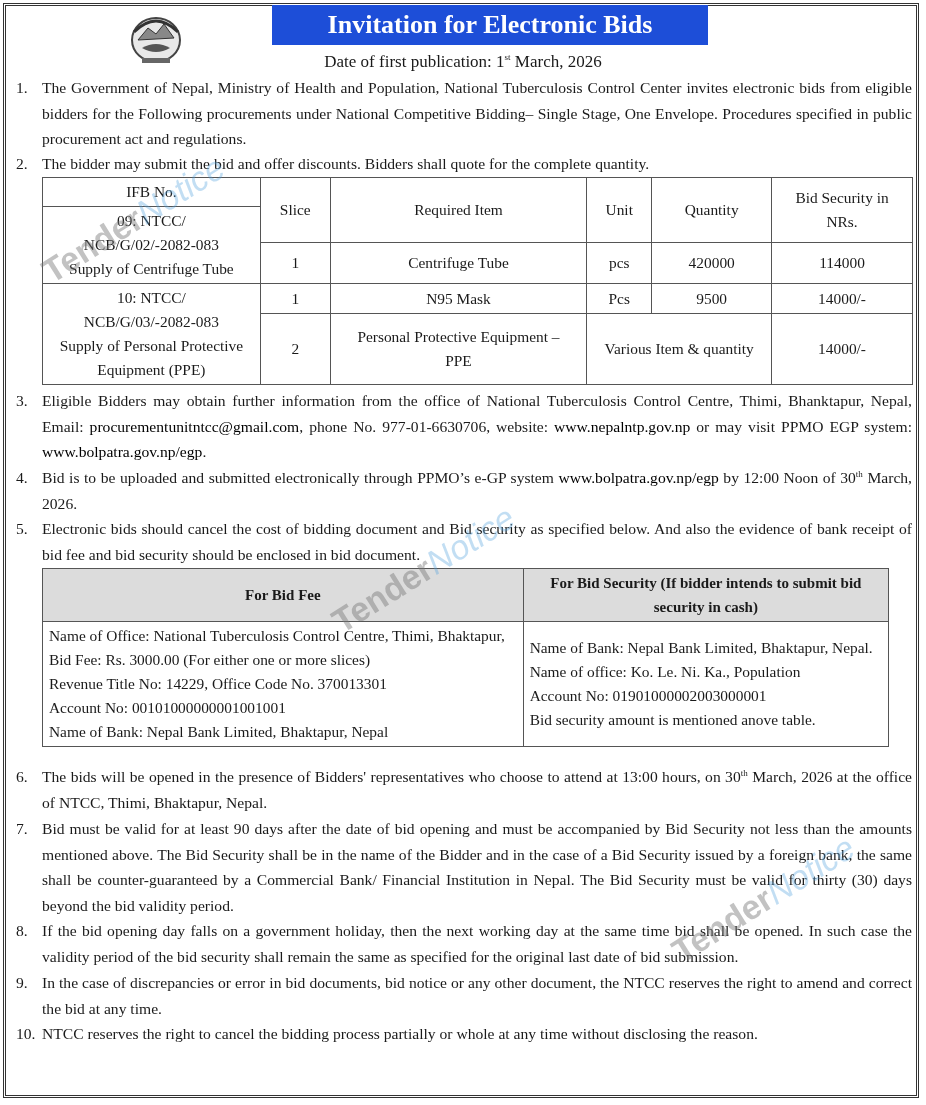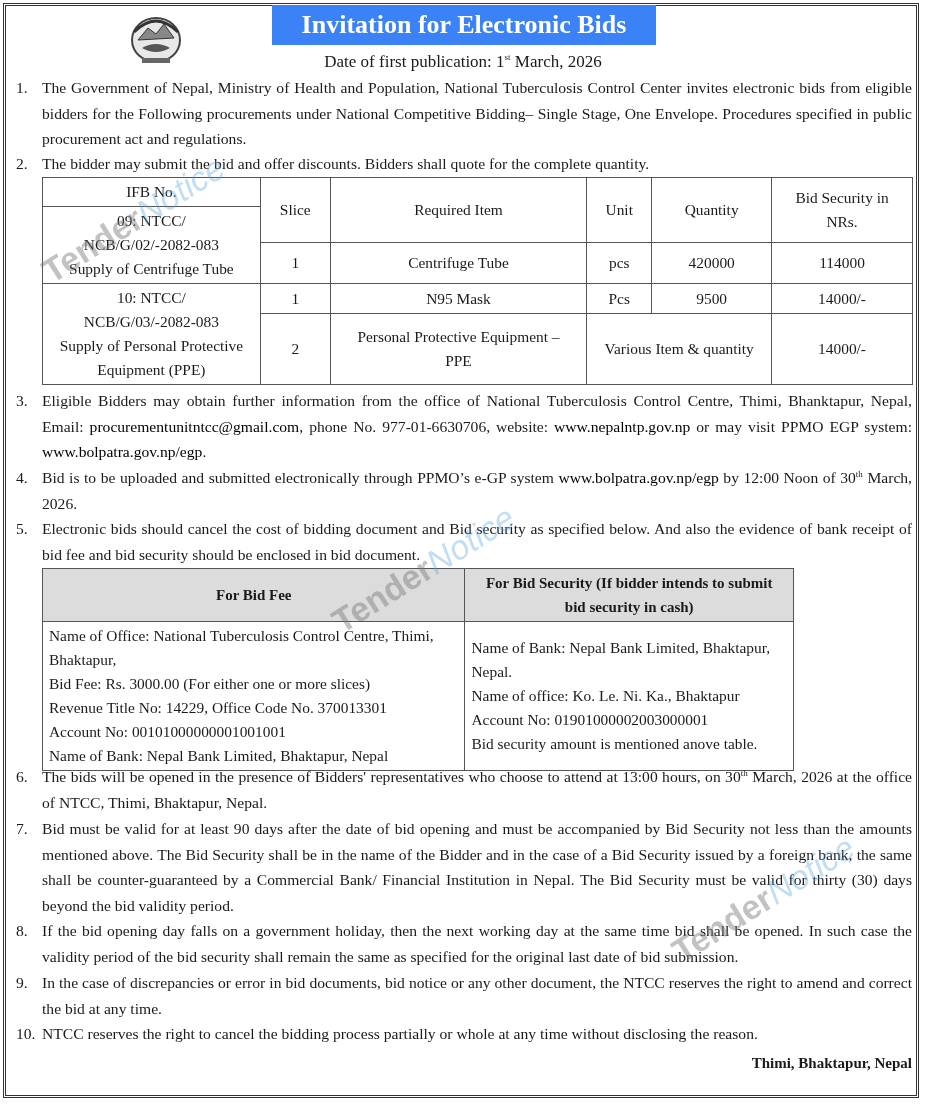--- a/index.html
+++ b/index.html
@@ -1,36 +1,36 @@
 <!DOCTYPE html>
 <html><head>
 <meta charset="utf-8">
 <style>
   html, body { margin: 0; padding: 0; background: #ffffff; }
   body { width: 926px; height: 1105px; position: relative; overflow: hidden;
          font-family: "Liberation Serif", "DejaVu Serif", serif; color: #1a1a1a; }
   .frame { position: absolute; left: 3px; top: 3px; width: 916px; height: 1095px;
            border: 3px double #333; box-sizing: border-box; }
   .emblem { position: absolute; left: 124px; top: 10px; width: 64px; height: 56px; }
-  .title-box { position: absolute; left: 272px; top: 5px; width: 384px; height: 40px;
-               background: #3b82f6; color: #fff; font-weight: bold; font-size: 26px;
+  .title-box { position: absolute; left: 272px; top: 5px; width: 436px; height: 40px;
+               background: #1d4ed8; color: #fff; font-weight: bold; font-size: 26px;
                display: flex; align-items: center; justify-content: center; }
   .pubdate { position: absolute; left: 0; right: 0; top: 52px; text-align: center;
              font-weight: normal; font-size: 17px; }
   sup { font-size: 9px; vertical-align: super; line-height: 0; }
   .para { position: absolute; left: 16px; width: 896px; font-size: 15.6px; line-height: 25.5px;
           text-align: justify; }
   .para .num { position: absolute; left: 0; top: 0; width: 26px; }
   .para .txt { margin-left: 26px; display: block; }
   a.link { color: #000000; text-decoration-color: #3b3b8c; }
   table { border-collapse: collapse; position: absolute; font-size: 15.4px; }
   td, th { border: 1px solid #555; text-align: center; vertical-align: middle; padding: 2px 16px;
            font-weight: normal; line-height: 24px; }
   .t1 { left: 42px; top: 177px; width: 871px; }
-  .t2 { left: 42px; top: 568px; width: 752px; }
+  .t2 { left: 42px; top: 568px; width: 847px; }
   .t2 th { background: #dcdcdc; font-weight: bold; font-size: 15px; line-height: 24px; }
   .t2 td { text-align: left; vertical-align: middle; padding: 2px 6px; line-height: 24px; }
   .sign { position: absolute; right: 14px; top: 1052px; text-align: right; font-weight: bold;
           font-size: 15px; line-height: 22px; }
   .watermark { position: absolute; font-family: "Liberation Sans", sans-serif; font-weight: bold;
                font-size: 34px; color: rgba(120,120,120,0.45); transform: rotate(-32deg);
                pointer-events: none; white-space: nowrap; }
   .watermark .n { color: rgba(80,160,220,0.35); font-weight: normal; font-style: italic; }
 </style>
 </head>
@@ -142,21 +142,21 @@
   <tr>
     <td>
       <div>Name of Office: National Tuberculosis Control Centre, Thimi, Bhaktapur,</div>
       <div>Bid Fee: Rs. 3000.00 (For either one or more slices)</div>
       <div>Revenue Title No: 14229,   Office Code No. 370013301</div>
       <div>Account No: 00101000000001001001</div>
       <div>Name of Bank: Nepal Bank Limited, Bhaktapur, Nepal</div>
     </td>
     <td>
       <div>Name of Bank: Nepal Bank Limited, Bhaktapur, Nepal.</div>
-      <div>Name of office: Ko. Le. Ni. Ka., Bhaktapur</div>
+      <div>Name of office: Ko. Le. Ni. Ka., Population</div>
       <div>Account No: 01901000002003000001</div>
       <div>Bid security amount is mentioned anove table.</div>
     </td>
   </tr>
 </tbody>
   </table>
 
 <div class="para" style="top:764px">
   <span class="num">6.</span>
   <span class="txt"><span>The bids will be opened in the presence of Bidders' representatives who choose to attend at 13:00 hours, on 30</span><sup>th</sup><span> March, 2026 at the office of NTCC, Thimi, Bhaktapur, Nepal.</span></span>
@@ -176,18 +176,17 @@
   <span class="num">9.</span>
   <span class="txt">In the case of discrepancies or error in bid documents, bid notice or any other document, the NTCC reserves the right to amend and correct the bid at any time.</span>
 </div>
 
 <div class="para" style="top:1021px">
   <span class="num">10.</span>
   <span class="txt">NTCC reserves the right to cancel the bidding process partially or whole at any time without disclosing the reason.</span>
 </div>
 
 <div class="sign">
-  <div>Thimi, Bhaktapur, Nepal</div>
 </div>
 
 <div class="watermark" style="left:30px; top:200px"><span>Tender</span><span class="n">Notice</span></div>
 <div class="watermark" style="left:320px; top:550px"><span>Tender</span><span class="n">Notice</span></div>
 <div class="watermark" style="left:660px; top:880px"><span>Tender</span><span class="n">Notice</span></div>
 
 </body></html>

